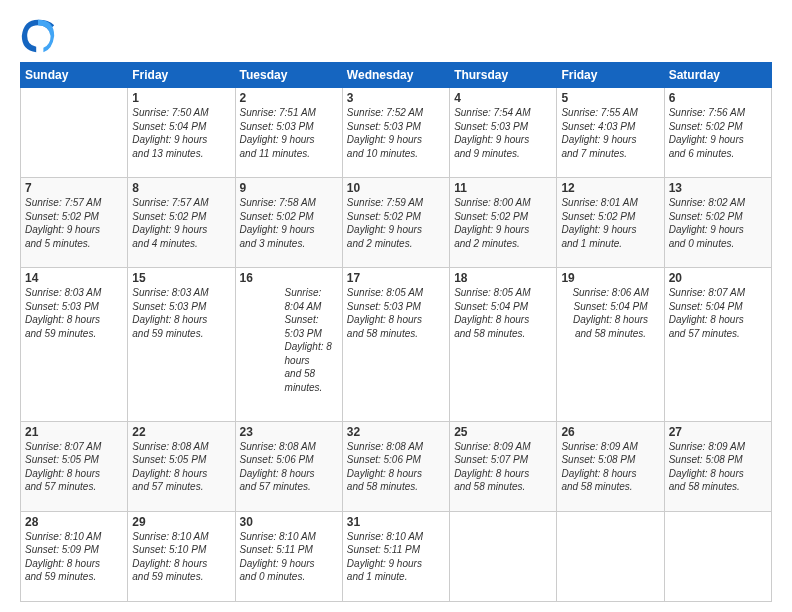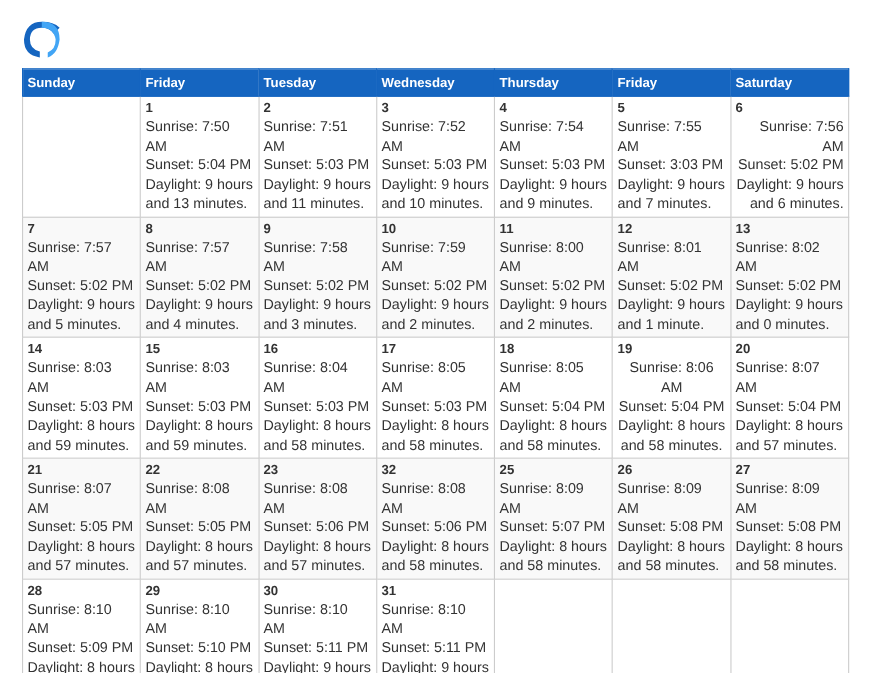--- a/index.html
+++ b/index.html
@@ -83,23 +83,24 @@
       background: #f9f9f9;
     }
     .day-number {
       font-size: 12px;
       font-weight: bold;
       color: #333;
       display: block;
       margin-bottom: 1px;
     }
     .day-info {
-      font-size: 13px;
+      font-size: 10px;
       color: #333;
       line-height: 1.35;
+      font-style: italic;
     }
     .empty-cell {
       background: #fff;
     }
     table {
       border-collapse: collapse;
       width: 100%;
     }
   </style>
 </head>
@@ -162,27 +163,27 @@
           <td>
             <span class="day-number">4</span>
             <div class="day-info" style="white-space: pre-line;">Sunrise: 7:54 AM
 Sunset: 5:03 PM
 Daylight: 9 hours
 and 9 minutes.</div>
           </td>
           <td>
             <span class="day-number">5</span>
             <div class="day-info" style="white-space: pre-line;">Sunrise: 7:55 AM
-Sunset: 3:03 PM
+Sunset: 4:03 PM
 Daylight: 9 hours
 and 7 minutes.</div>
           </td>
           <td>
             <span class="day-number">6</span>
-            <div class="day-info" style="white-space: pre-line; text-align: right;">Sunrise: 7:56 AM
+            <div class="day-info" style="white-space: pre-line;">Sunrise: 7:56 AM
 Sunset: 5:02 PM
 Daylight: 9 hours
 and 6 minutes.</div>
           </td>
         </tr>
         <tr>
           <td>
             <span class="day-number">7</span>
             <div class="day-info" style="white-space: pre-line;">Sunrise: 7:57 AM
 Sunset: 5:02 PM
@@ -242,21 +243,21 @@
           </td>
           <td>
             <span class="day-number">15</span>
             <div class="day-info" style="white-space: pre-line;">Sunrise: 8:03 AM
 Sunset: 5:03 PM
 Daylight: 8 hours
 and 59 minutes.</div>
           </td>
           <td>
             <span class="day-number">16</span>
-            <div class="day-info" style="white-space: pre-line;">Sunrise: 8:04 AM
+            <div class="day-info" style="white-space: pre-line; margin-left: 45px;">Sunrise: 8:04 AM
 Sunset: 5:03 PM
 Daylight: 8 hours
 and 58 minutes.</div>
           </td>
           <td>
             <span class="day-number">17</span>
             <div class="day-info" style="white-space: pre-line;">Sunrise: 8:05 AM
 Sunset: 5:03 PM
 Daylight: 8 hours
 and 58 minutes.</div>

